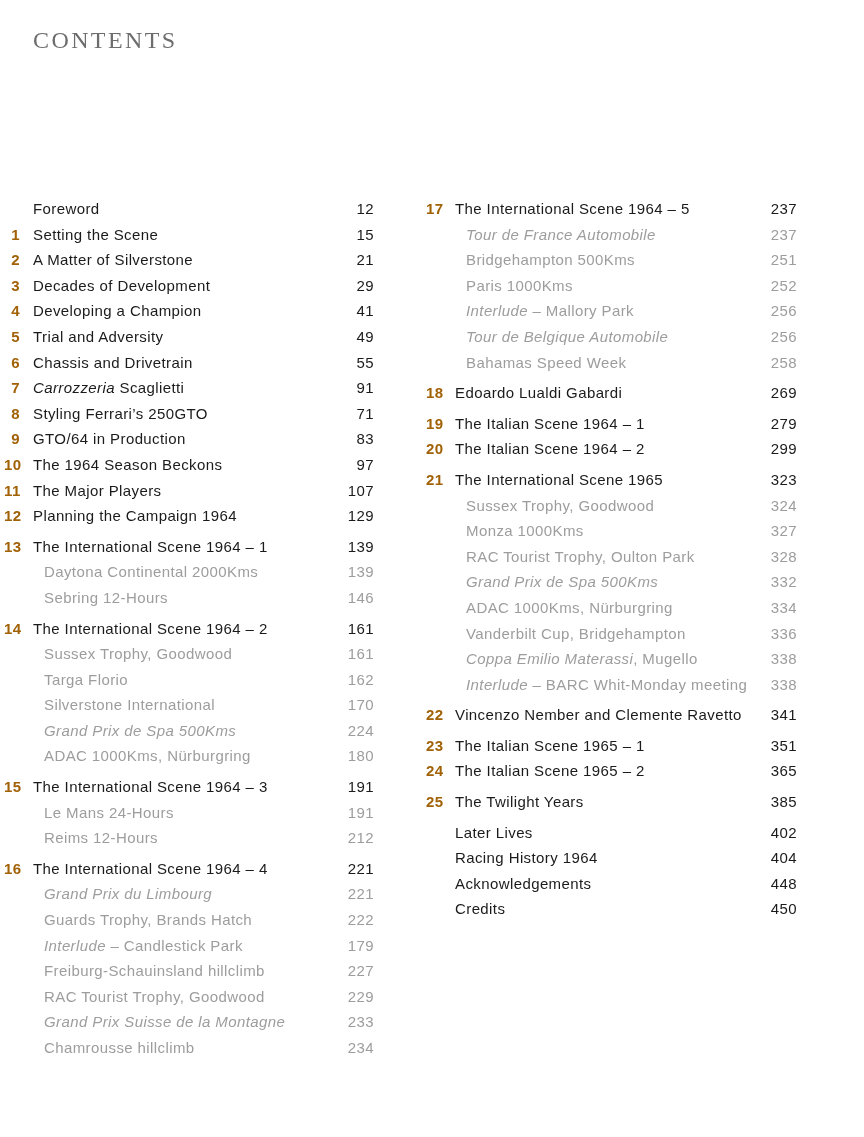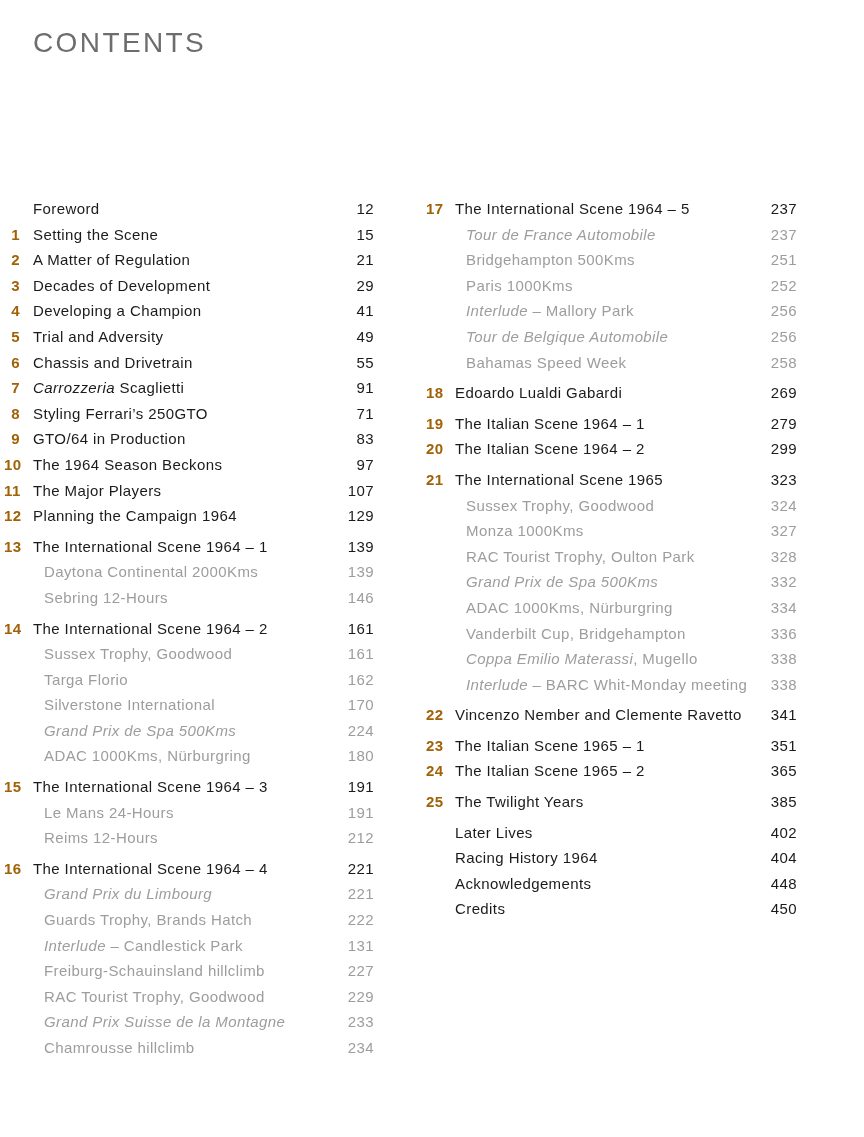--- a/index.html
+++ b/index.html
@@ -12,24 +12,25 @@
     width: 864px;
     height: 1137px;
     overflow: hidden;
     font-family: "Liberation Sans", sans-serif;
   }
   .page-title {
     position: absolute;
     left: 33px;
     top: 27px;
     margin: 0;
-    font-size: 28px;
+    font-size: 24px;
     font-weight: 400;
     letter-spacing: 2.4px;
     color: #6d6d6d;
+    font-family: Liberation Serif, serif;
   }
   .col {
     position: absolute;
     top: 196px;
   }
   .col-left  { left: 4px;   width: 370px; }
   .col-right { left: 426px; width: 371px; }
 
   .group:not(:first-child) { margin-top: 5px; }
 
@@ -77,21 +78,21 @@
           <span class="title"><span>Foreword</span></span>
           <span class="page">12</span>
         </div>
         <div class="row main">
           <span class="num">1</span>
           <span class="title"><span>Setting the Scene</span></span>
           <span class="page">15</span>
         </div>
         <div class="row main">
           <span class="num">2</span>
-          <span class="title"><span>A Matter of Regulation</span></span>
+          <span class="title"><span>A Matter of Silverstone</span></span>
           <span class="page">21</span>
         </div>
         <div class="row main">
           <span class="num">3</span>
           <span class="title"><span>Decades of Development</span></span>
           <span class="page">29</span>
         </div>
         <div class="row main">
           <span class="num">4</span>
           <span class="title"><span>Developing a Champion</span></span>
@@ -216,21 +217,21 @@
           <span class="page">221</span>
         </div>
         <div class="row sub">
           <span class="num"></span>
           <span class="title"><span>Guards Trophy, Brands Hatch</span></span>
           <span class="page">222</span>
         </div>
         <div class="row sub">
           <span class="num"></span>
           <span class="title"><span class="i">Interlude</span><span> – Candlestick Park</span></span>
-          <span class="page">131</span>
+          <span class="page">179</span>
         </div>
         <div class="row sub">
           <span class="num"></span>
           <span class="title"><span>Freiburg-Schauinsland hillclimb</span></span>
           <span class="page">227</span>
         </div>
         <div class="row sub">
           <span class="num"></span>
           <span class="title"><span>RAC Tourist Trophy, Goodwood</span></span>
           <span class="page">229</span>

